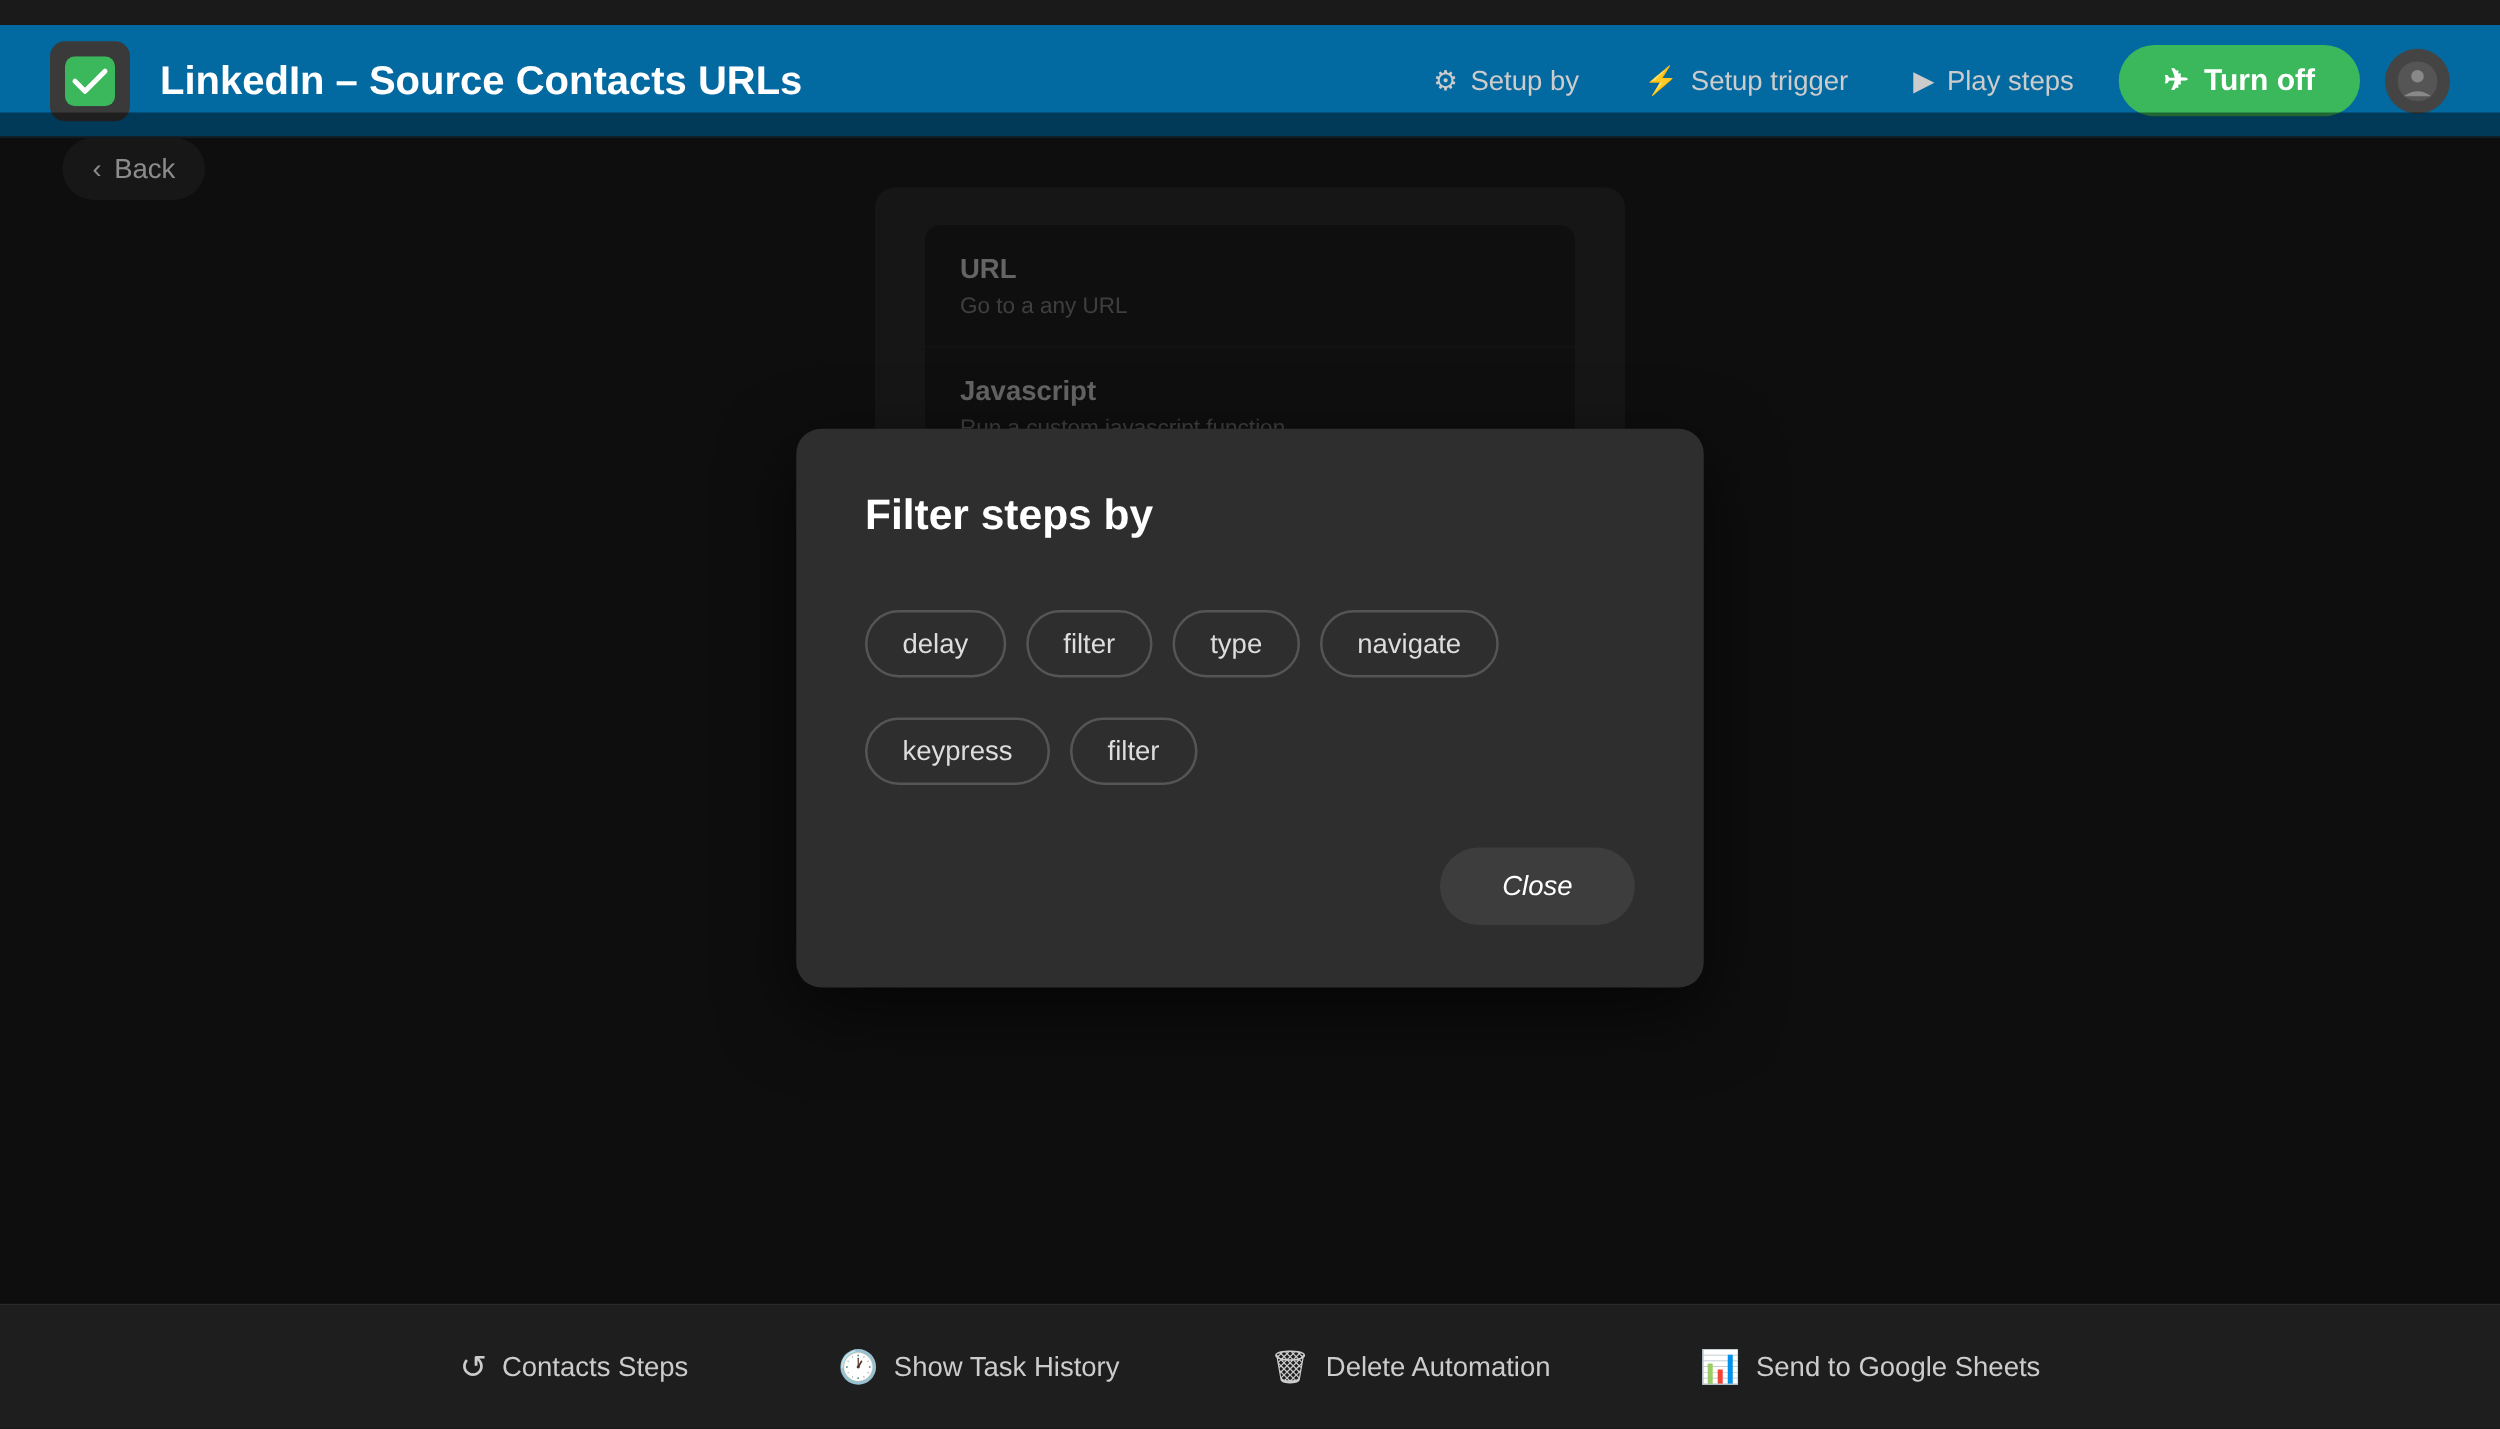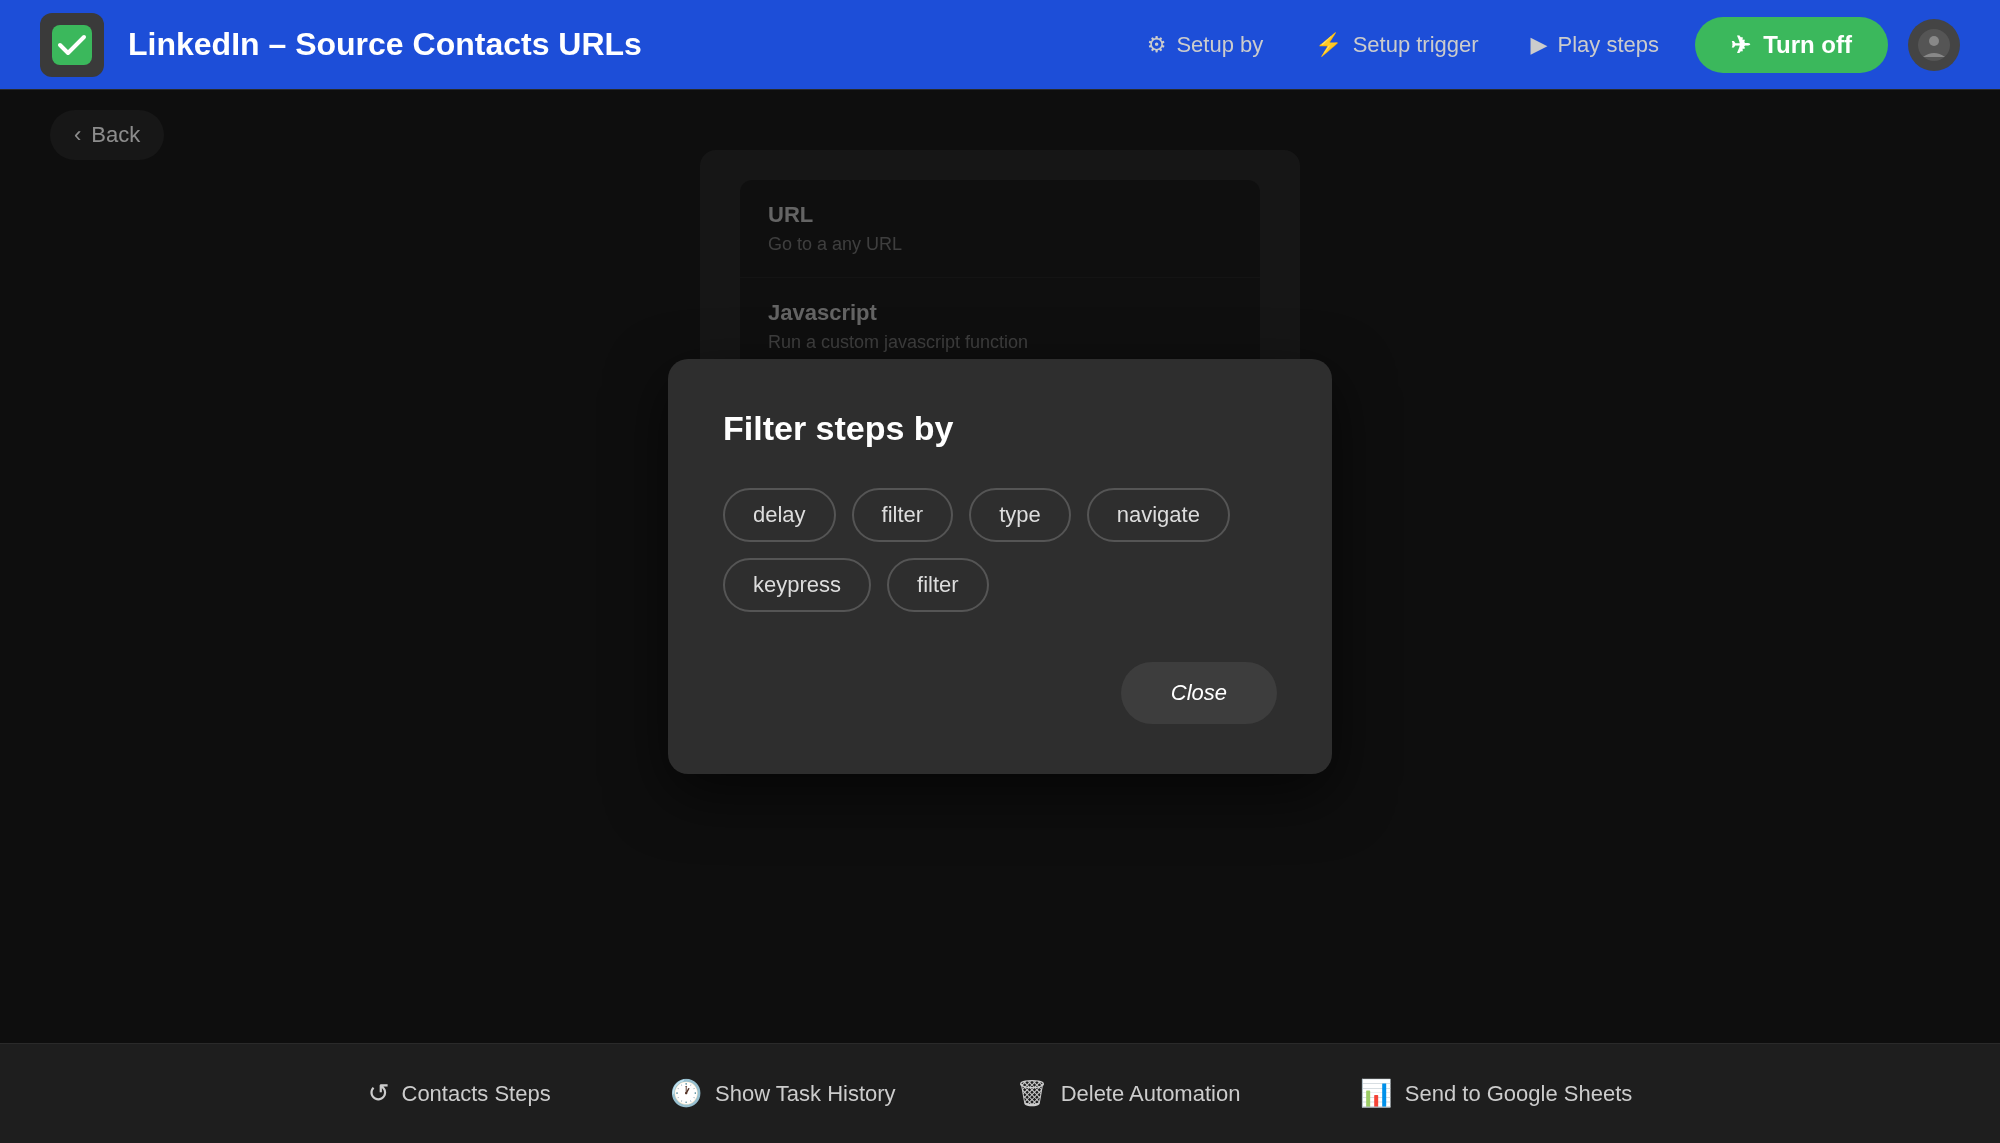--- a/index.html
+++ b/index.html
@@ -12,22 +12,23 @@
       overflow: hidden;
       position: relative;
     }
 
     
     .header {
       display: flex;
       align-items: center;
       height: 90px;
       padding: 0 40px;
-      background: #1d4ed8;
+      background: #0369a1;
       border-bottom: 1px solid #2a2a2a;
+      margin-top: 20px;
     }
     .logo {
       width: 64px;
       height: 64px;
       background: #3a3a3a;
       border-radius: 12px;
       display: flex;
       align-items: center;
       justify-content: center;
       margin-right: 24px;
@@ -173,21 +174,21 @@
       background: rgba(0,0,0,0.45);
       display: flex;
       align-items: center;
       justify-content: center;
       z-index: 10;
     }
     .modal {
       background: #2e2e2e;
       border-radius: 20px;
       padding: 50px 55px;
-      width: 664px;
+      width: 726px;
       position: relative;
       box-shadow: 0 20px 60px rgba(0,0,0,0.6);
     }
     .modal-title {
       font-size: 34px;
       font-weight: 700;
       color: #fff;
       margin-bottom: 40px;
     }
     .filter-tags {
@@ -197,20 +198,21 @@
       margin-bottom: 50px;
     }
     .filter-tag {
       background: transparent;
       border: 2px solid #555;
       color: #ddd;
       font-size: 22px;
       padding: 12px 28px;
       border-radius: 50px;
       cursor: pointer;
+      margin-top: 16px;
     }
     .modal-footer {
       display: flex;
       justify-content: flex-end;
     }
     .close-btn {
       background: #3d3d3d;
       border: none;
       color: #fff;
       font-size: 22px;

